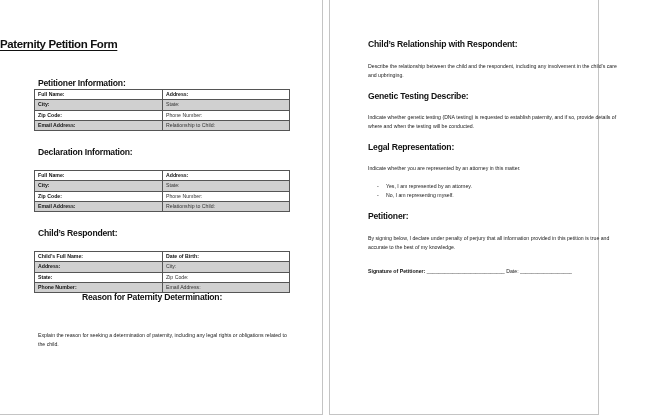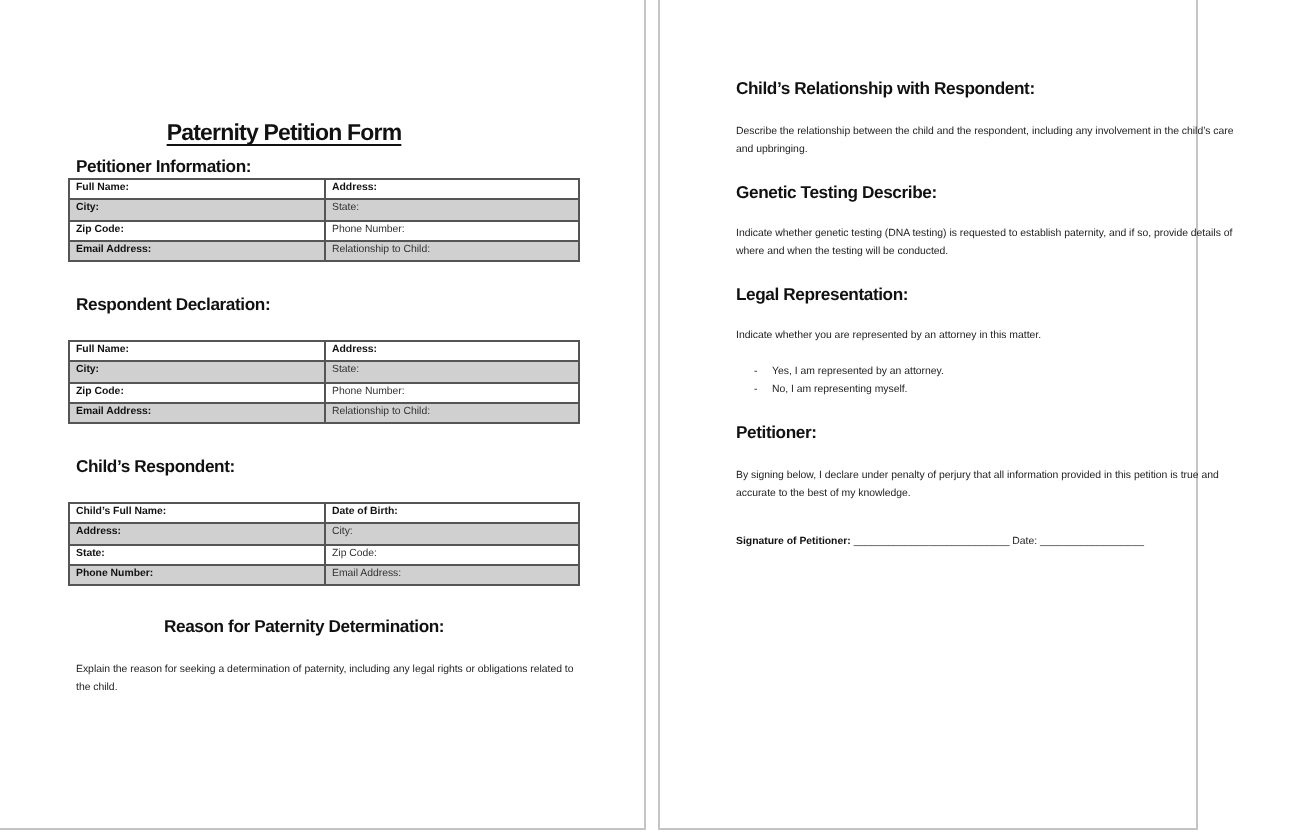--- a/index.html
+++ b/index.html
@@ -7,22 +7,22 @@
       width: 652px; height: 418px; background: #ffffff; position: relative; overflow: hidden;
       font-family: "Liberation Sans", sans-serif; color: #111;
     }
     .page {
       position: absolute; top: 0; height: 415px; background: #fff;
       border: 1px solid #c4c4c4; border-top: none; box-sizing: border-box;
     }
     #page-left { left: 0; width: 323px; border-left: none; }
     #page-right { left: 329px; width: 270px; }
     .doc-title {
-      position: absolute; left: 0; width: 284px; top: 38px; text-align: center;
-      font-weight: bold; font-size: 11.5px; letter-spacing: -0.4px; margin-top: 23px;
+      position: absolute; left: 0; width: 284px; top: 38px; 
+      font-weight: bold; font-size: 11.5px; letter-spacing: -0.4px;
     }
     .doc-title span { text-decoration: underline; text-underline-offset: 2px; }
     .h2 {
       position: absolute; font-weight: bold; font-size: 8.6px; letter-spacing: -0.2px; white-space: nowrap;
     }
     .para {
       position: absolute; font-size: 5.2px; line-height: 8.6px; color: #222; width: 250px;
     }
     table.form {
       position: absolute; left: 34px; width: 256px; border-collapse: collapse;
@@ -62,21 +62,21 @@
           <td class="c1">Zip Code:</td>
           <td class="c2">Phone Number:</td>
         </tr>
     <tr class="shade">
           <td class="c1">Email Address:</td>
           <td class="c2">Relationship to Child:</td>
         </tr>
   </tbody>
     </table>
 
-  <div class="h2" style="left:38px; top:147px;">Respondent Declaration:</div>
+  <div class="h2" style="left:38px; top:147px;">Declaration Information:</div>
   <table class="form" style="top:170px;">
     <tbody>
         <tr>
           <td class="c1">Full Name:</td>
           <td class="c2 bold">Address:</td>
         </tr>
     <tr class="shade">
           <td class="c1">City:</td>
           <td class="c2">State:</td>
         </tr>
@@ -106,21 +106,21 @@
           <td class="c1">State:</td>
           <td class="c2">Zip Code:</td>
         </tr>
     <tr class="shade">
           <td class="c1">Phone Number:</td>
           <td class="c2">Email Address:</td>
         </tr>
   </tbody>
     </table>
 
-  <div class="h2" style="left:38px; top:308px;padding-left:44px;">Reason for Paternity Determination:</div>
+  <div class="h2" style="left:38px; top:292px;padding-left:44px;">Reason for Paternity Determination:</div>
   <div class="para" style="left:38px; top:331px;">Explain the reason for seeking a determination of paternity, including any legal rights or obligations related to the child.</div>
 </div>
 
 <div class="page" id="page-right">
   <div class="h2" style="left:38px; top:39px;">Child’s Relationship with Respondent:</div>
   <div class="para" style="left:38px; top:62px;">Describe the relationship between the child and the respondent, including any involvement in the child’s care and upbringing.</div>
 
   <div class="h2" style="left:38px; top:91px;">Genetic Testing Describe:</div>
   <div class="para" style="left:38px; top:113px;">Indicate whether genetic testing (DNA testing) is requested to establish paternity, and if so, provide details of where and when the testing will be conducted.</div>
 

